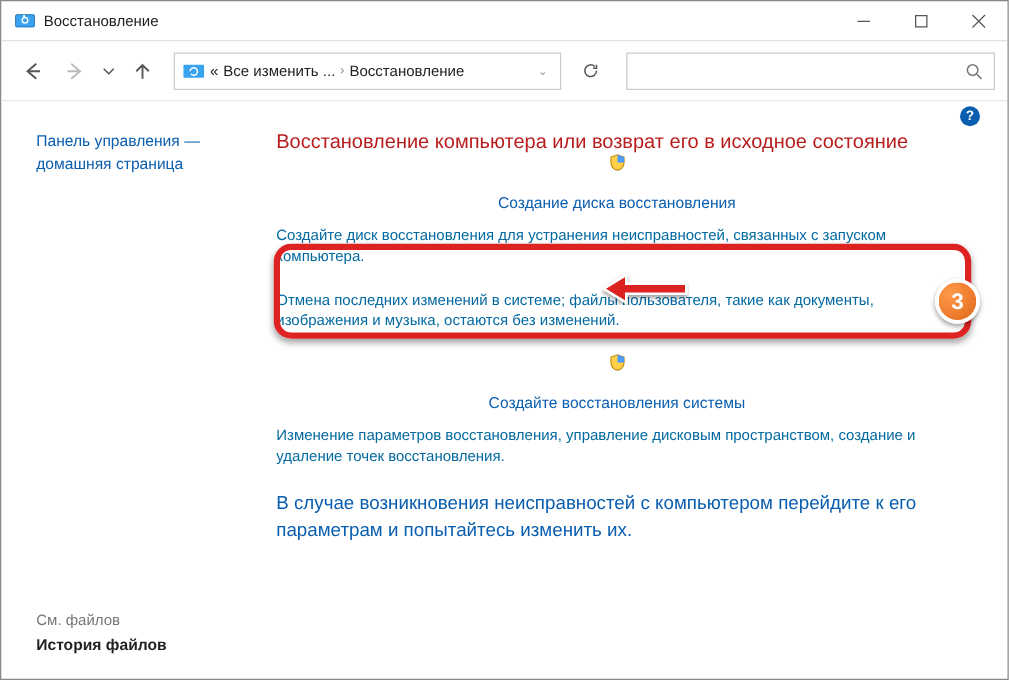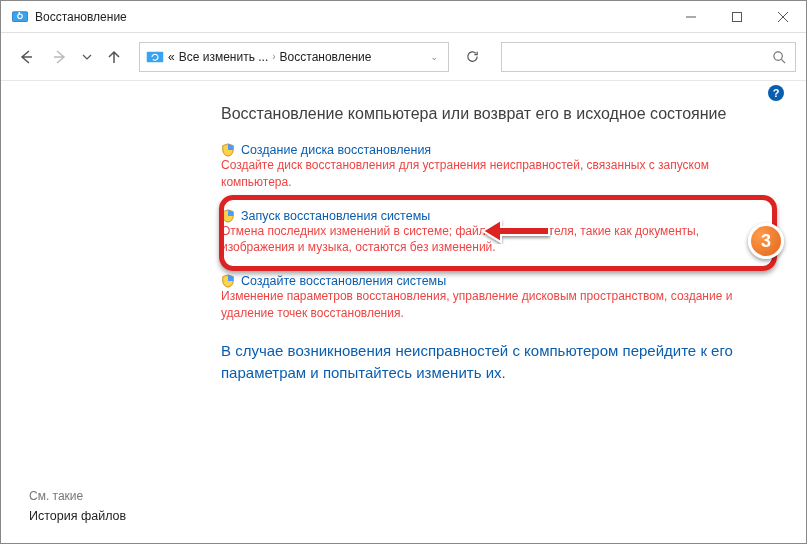--- a/index.html
+++ b/index.html
@@ -27,30 +27,30 @@
 .refresh { width: 30px; height: 30px; display: flex; align-items: center; justify-content: center; margin-left: 4px; }
 .search { flex: 1; border: 1px solid #ccc; height: 30px; margin-left: 10px; position: relative; }
 .search-icon { position: absolute; right: 8px; top: 7px; }
 
 
 .content { display: flex; position: absolute; top: 80px; bottom: 0; left: 0; right: 0; }
 .sidebar { width: 210px; padding: 24px 12px 12px 28px; position: relative; }
 .side-link { color: #0a5eb0; font-size: 12.5px; line-height: 1.4; }
 .side-bottom { position: absolute; bottom: 20px; left: 28px; }
 .see-also { color: #777; font-size: 12px; margin-bottom: 6px; }
-.file-hist { color: #222; font-size: 12.5px; }
+.file-hist { color: #222; font-size: 12.5px; font-weight: bold; }
 
 .main { flex: 1; padding: 24px 30px 10px 10px; position: relative; }
 .help { position: absolute; right: 22px; top: 4px; width: 16px; height: 16px; border-radius: 50%; background: #0a5eb0; color: #fff; font-size: 11px; display: flex; align-items: center; justify-content: center; font-weight: bold; }
-.headline { color: #404040; font-size: 16px; font-weight: 400; margin-bottom: 20px; }
+.headline { color: #b91c1c; font-size: 16px; font-weight: 400; }
 
 .item { margin-bottom: 18px; position: relative; padding-right: 10px; }
-.item-title { color: #0a5eb0; font-size: 12.5px; display: flex; align-items: center; gap: 6px; }
+.item-title { color: #0a5eb0; font-size: 12.5px; display: flex; align-items: center; gap: 18px; flex-direction: column; }
 .item-title .shield { width: 14px; height: 14px; flex-shrink: 0; }
-.item-desc { color: #ef4444; font-size: 12px; line-height: 1.4; margin-top: 0; }
+.item-desc { color: #0369a1; font-size: 12px; line-height: 1.4; margin-top: 11px; }
 .final-link { color: #0a5eb0; font-size: 15px; line-height: 1.5; }
 
 
 .hl { position: absolute; border: 5px solid #d22; border-radius: 14px; box-shadow: 0 3px 5px rgba(0,0,0,0.35); pointer-events: none; }
 .hl.box { left: 218px; top: 194px; width: 558px; height: 76px; }
 .step-badge { position: absolute; right: 22px; top: 222px; width: 36px; height: 36px; border-radius: 50%; background: radial-gradient(circle at 30% 30%, #ff9a4a, #e0661a); border: 3px solid #fff; box-shadow: 0 2px 4px rgba(0,0,0,0.4); color: #fff; font-weight: bold; font-size: 18px; display: flex; align-items: center; justify-content: center; }
 
 
 .arrow-ann { position: absolute; left: 480px; top: 217px; pointer-events: none; }
 </style>
@@ -127,49 +127,43 @@
   <div class="search">
     <svg class="search-icon" width="15" height="15" viewBox="0 0 16 16">
         <circle cx="6.5" cy="6.5" r="4.5" fill="none" stroke="#777" stroke-width="1.3"></circle>
         <line x1="10" y1="10" x2="14" y2="14" stroke="#777" stroke-width="1.3"></line>
       </svg>
   </div>
 </div>
 
 <div class="content">
   <div class="sidebar">
+    <div class="side-link">Панель управления — домашняя страница</div>
     <div class="side-bottom">
-      <div class="see-also">См. такие</div>
+      <div class="see-also">См. файлов</div>
       <div class="file-hist">История файлов</div>
     </div>
   </div>
 
   <div class="main">
     <div class="help">?</div>
     <div class="headline">Восстановление компьютера или возврат его в исходное состояние</div>
 
     <div class="item">
       <div class="item-title">
         <svg class="shield" viewBox="0 0 16 16">
             <path d="M8 1 L14 3 V8 C14 12 11 14.5 8 15 C5 14.5 2 12 2 8 V3 Z" fill="#ffd24a" stroke="#c08a10"></path>
             <path d="M8 1 L14 3 V8 L8 8 Z" fill="#4a9aff"></path>
           </svg>
         <span>Создание диска восстановления</span>
       </div>
       <div class="item-desc">Создайте диск восстановления для устранения неисправностей, связанных с запуском компьютера.</div>
     </div>
 
     <div class="item">
-      <div class="item-title">
-        <svg class="shield" viewBox="0 0 16 16">
-            <path d="M8 1 L14 3 V8 C14 12 11 14.5 8 15 C5 14.5 2 12 2 8 V3 Z" fill="#ffd24a" stroke="#c08a10"></path>
-            <path d="M8 1 L14 3 V8 L8 8 Z" fill="#4a9aff"></path>
-          </svg>
-        <span>Запуск восстановления системы</span>
-      </div>
       <div class="item-desc">Отмена последних изменений в системе; файлы пользователя, такие как документы, изображения и музыка, остаются без изменений.</div>
     </div>
 
     <div class="item">
       <div class="item-title">
         <svg class="shield" viewBox="0 0 16 16">
             <path d="M8 1 L14 3 V8 C14 12 11 14.5 8 15 C5 14.5 2 12 2 8 V3 Z" fill="#ffd24a" stroke="#c08a10"></path>
             <path d="M8 1 L14 3 V8 L8 8 Z" fill="#4a9aff"></path>
           </svg>
         <span>Создайте восстановления системы</span>

